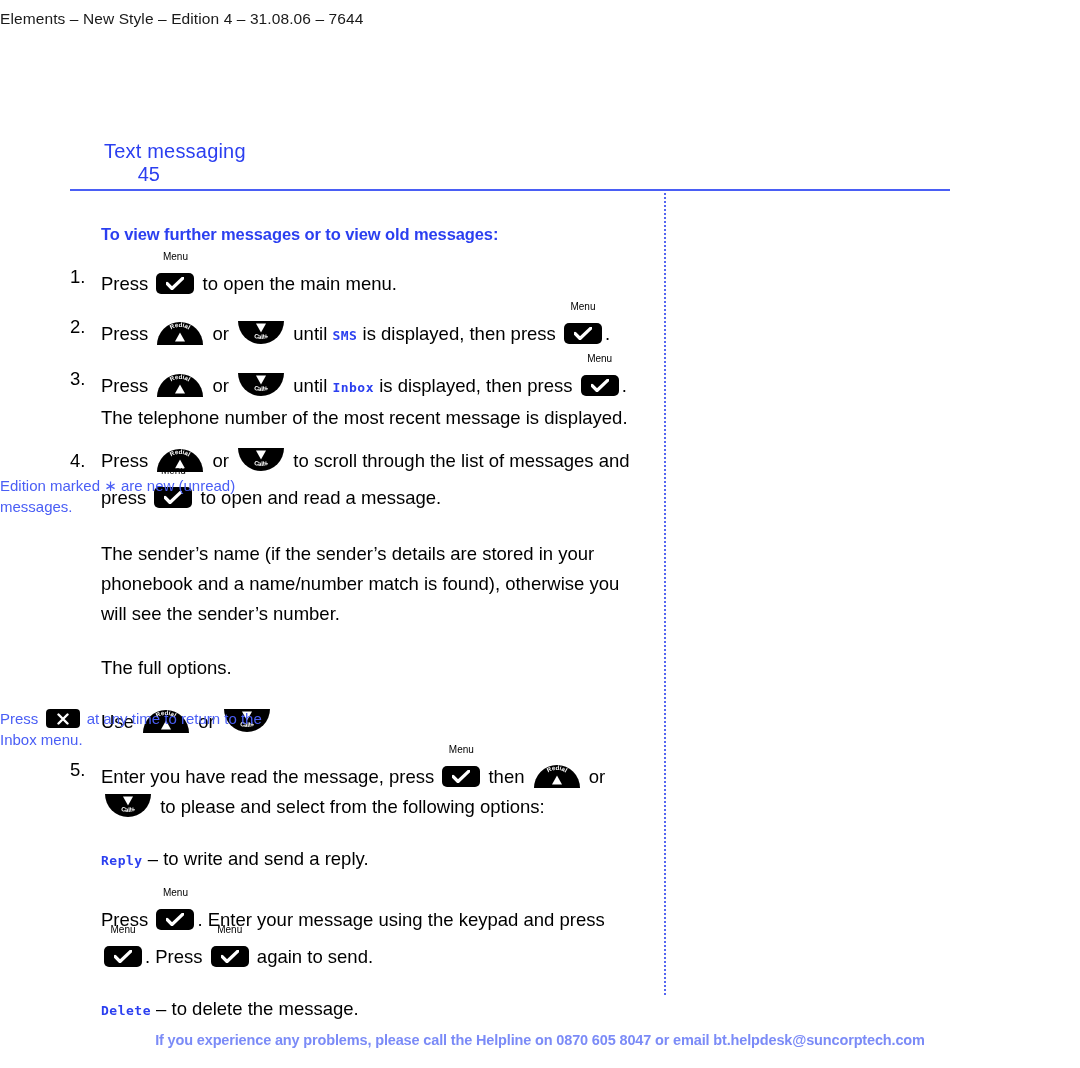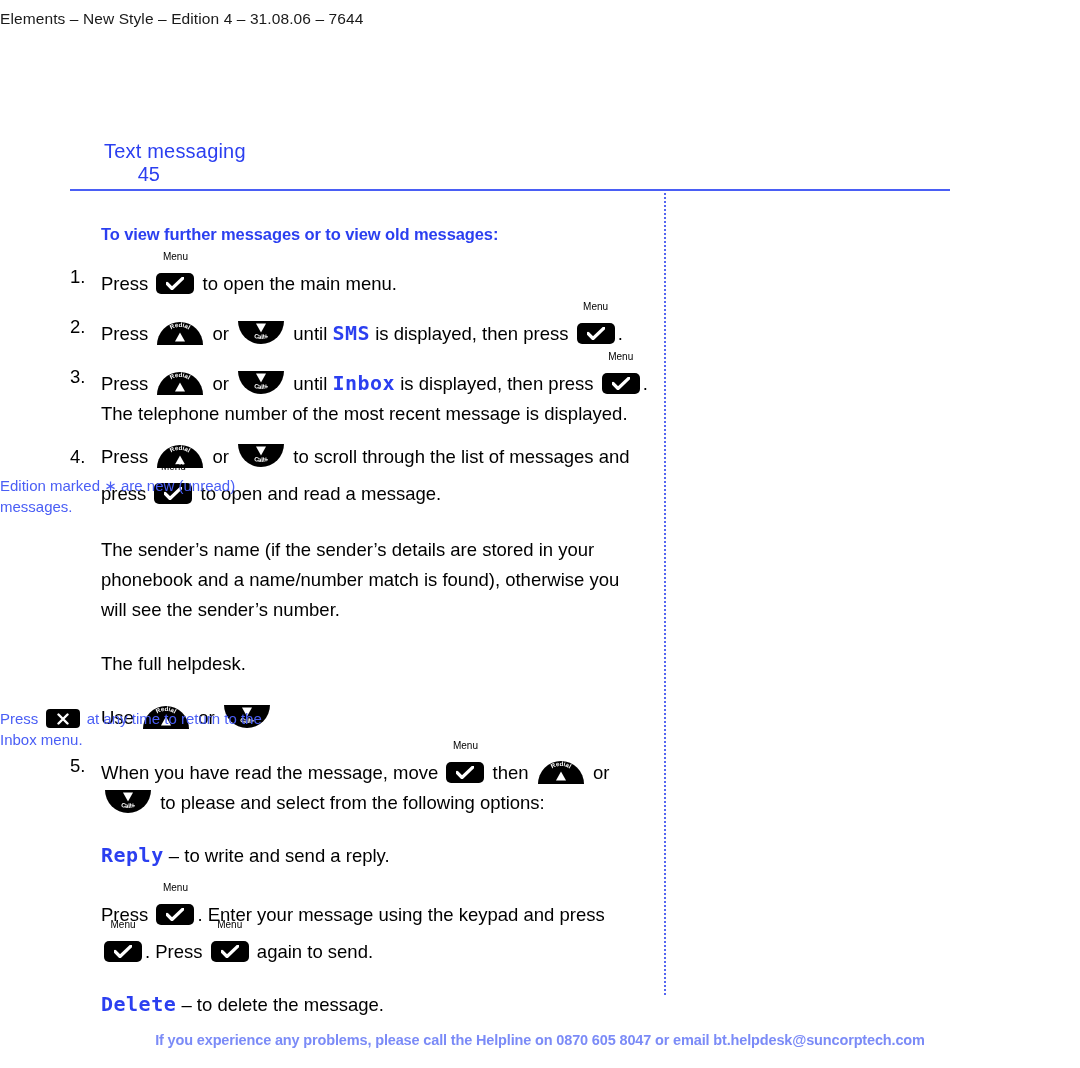--- a/index.html
+++ b/index.html
@@ -111,21 +111,21 @@
   .para.gap-top { margin-top: 22px; }
   .underline-para {
     text-decoration: underline;
     text-underline-offset: 3px;
   }
 
   
   .lcd {
     font-family: "DejaVu Sans Mono", monospace;
     color: #2b3ff0;
-    font-size: 20px;
+    font-size: 13px;
     font-weight: bold;
     letter-spacing: 0.5px;
   }
 
   
   .key {
     display: inline-block;
     position: relative;
     vertical-align: baseline;
     user-select: none;
@@ -336,42 +336,42 @@
             <svg width="18" height="13" viewBox="0 0 18 13">
               <path d="M1 6.5 L6 11.5 L17 1" stroke="#fff" stroke-width="3.2" fill="none" stroke-linecap="round" stroke-linejoin="round"></path>
             </svg>
           </span></span><span> to open and read a message.</span>
     </div>
   </div>
 
 
   <div class="para gap-top" style="margin-top:26px;">The sender’s name (if the sender’s details are stored in your phonebook and a name/number match is found), otherwise you will see the sender’s number.</div>
 
-  <div class="para" style="margin-top:24px;">The full helpdesk.</div>
+  <div class="para" style="margin-top:24px;">The full options.</div>
 
   <div class="para" style="margin-top:24px;">
     <span>Use </span><span class="key key-up"><span class="dome"></span><svg width="46" height="24" viewBox="0 0 46 24">
           <defs>
             <path id="arcU6" d="M7.5 18 A16 16 0 0 1 38.5 18"></path>
           </defs>
           <text font-family="Liberation Sans, sans-serif" font-size="6.2" font-weight="bold" fill="#ffffff"><textPath href="#arcU6" startOffset="50%" text-anchor="middle">Redial</textPath></text>
           <polygon points="23,11.5 28,20.5 18,20.5" fill="#ffffff"></polygon>
         </svg></span><span> or </span><span class="key key-down"><span class="dome"></span><svg width="46" height="24" viewBox="0 0 46 24">
           <defs>
             <path id="arcD6" d="M7.5 6 A16 16 0 0 0 38.5 6"></path>
           </defs>
           <polygon points="23,11.5 18,2.5 28,2.5" fill="#ffffff"></polygon>
           <text font-family="Liberation Sans, sans-serif" font-size="6.2" font-weight="bold" fill="#ffffff"><textPath href="#arcD6" startOffset="50%" text-anchor="middle">Calls</textPath></text>
         </svg></span>
   </div>
 
   <div class="step" style="margin-top:18px;">
     <div class="step-num">5.</div>
     <div class="step-body">
-      <span>When you have read the message, move </span><span class="key key-menu"><span class="cap">Menu</span><span class="pad">
+      <span>Enter you have read the message, press </span><span class="key key-menu"><span class="cap">Menu</span><span class="pad">
             <svg width="18" height="13" viewBox="0 0 18 13">
               <path d="M1 6.5 L6 11.5 L17 1" stroke="#fff" stroke-width="3.2" fill="none" stroke-linecap="round" stroke-linejoin="round"></path>
             </svg>
           </span></span><span> then </span><span class="key key-up"><span class="dome"></span><svg width="46" height="24" viewBox="0 0 46 24">
             <defs>
               <path id="arcU5" d="M7.5 18 A16 16 0 0 1 38.5 18"></path>
             </defs>
             <text font-family="Liberation Sans, sans-serif" font-size="6.2" font-weight="bold" fill="#ffffff"><textPath href="#arcU5" startOffset="50%" text-anchor="middle">Redial</textPath></text>
             <polygon points="23,11.5 28,20.5 18,20.5" fill="#ffffff"></polygon>
           </svg></span><span> or </span><span class="key key-down"><span class="dome"></span><svg width="46" height="24" viewBox="0 0 46 24">

